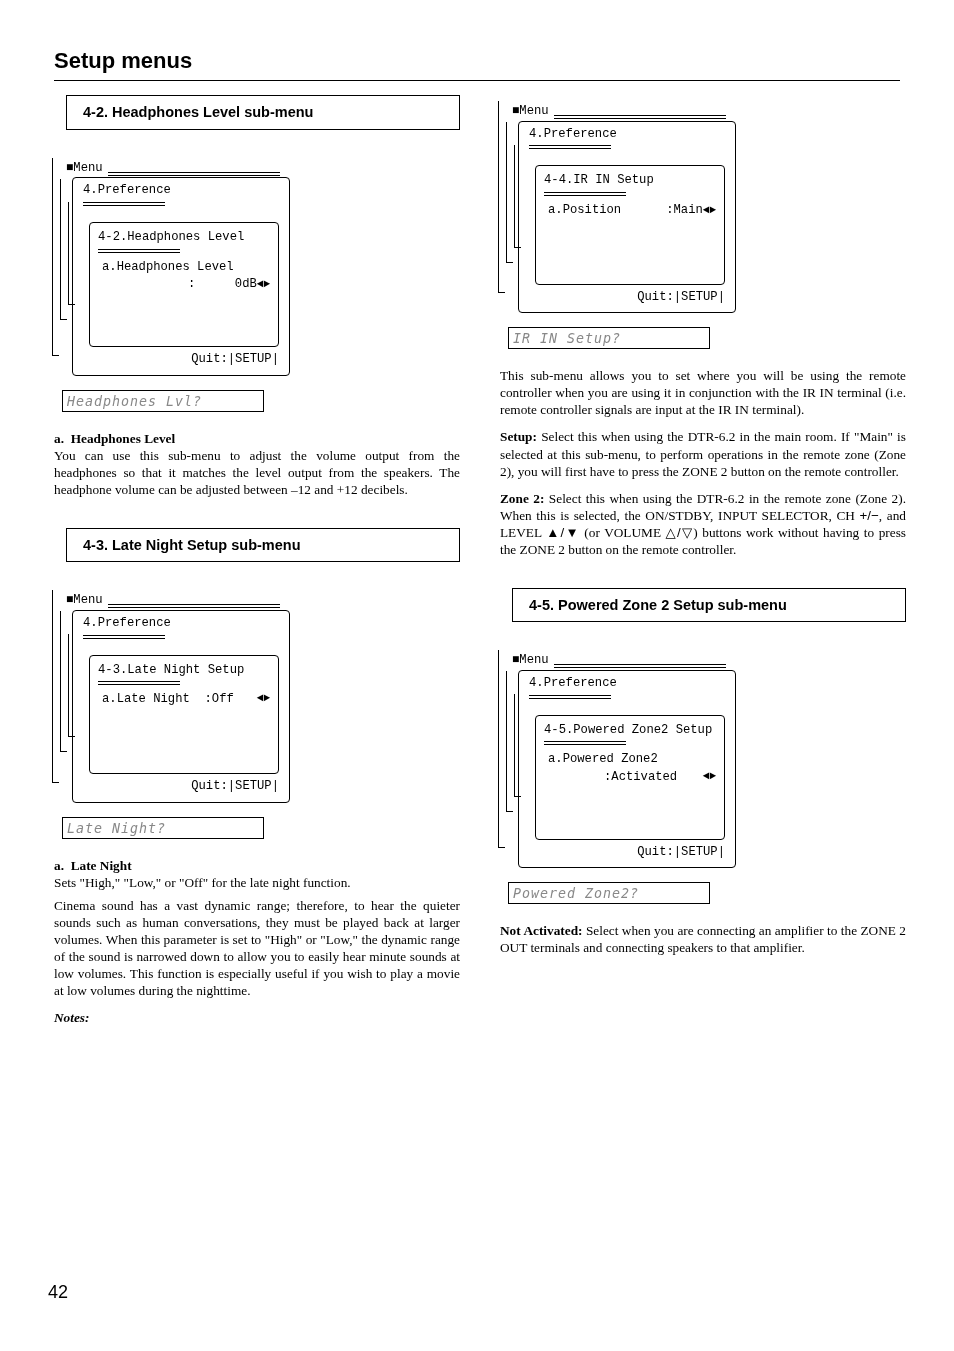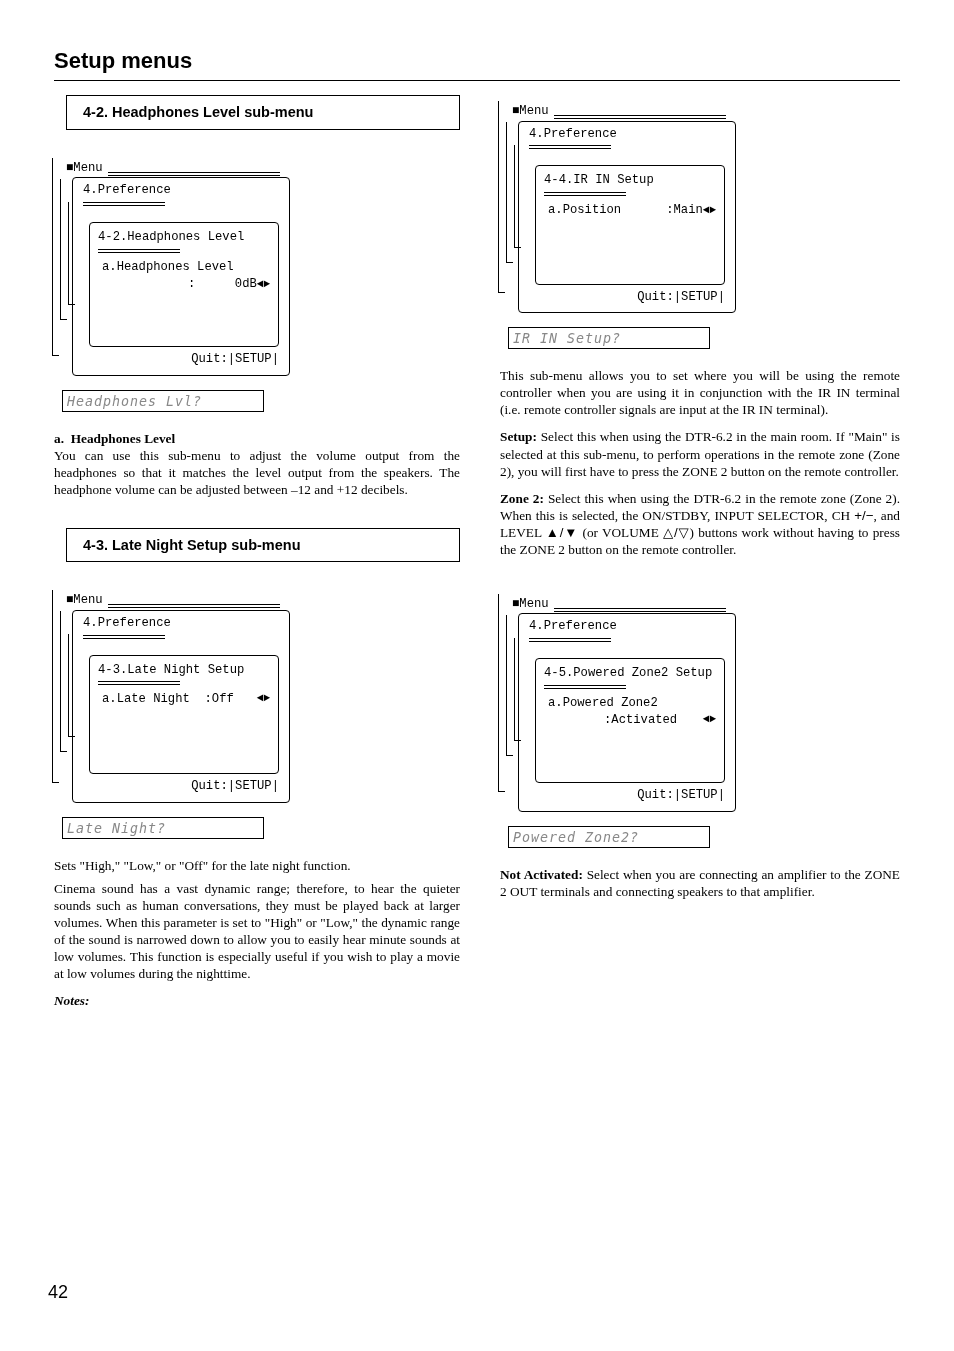--- a/index.html
+++ b/index.html
@@ -238,20 +238,21 @@
           <div style="text-align:right; padding-top:4px;">Quit:|SETUP|</div>
         </div>
       </div>
       <div class="segdisp">
         <svg width="196" height="18">
             <text x="0" y="14" class="segtext">Late Night?</text>
           </svg>
       </div>
     </div>
 
+    <p class="body-h"><span>a.</span>&nbsp;&nbsp;<span>Late Night</span></p>
     <p class="para" style="margin-bottom:6px;">Sets "High," "Low," or "Off" for the late night function.</p>
     <p class="para">Cinema sound has a vast dynamic range; therefore, to hear the quieter sounds such as human conversations, they must be played back at larger volumes. When this parameter is set to "High" or "Low," the dynamic range of the sound is narrowed down to allow you to easily hear minute sounds at low volumes. This function is especially useful if you wish to play a movie at low volumes during the nighttime.</p>
     <p class="body-h" style="margin:0;font-style:italic;">Notes:</p>
 
   </div>
 
   <div class="col">
 
 
     <div class="lcd-wrap">
@@ -287,20 +288,21 @@
           </svg>
       </div>
     </div>
 
     <p class="para">This sub-menu allows you to set where you will be using the remote controller when you are using it in conjunction with the IR IN terminal (i.e. remote controller signals are input at the IR IN terminal).</p>
     <p class="para"><b>Setup:</b><span> Select this when using the DTR-6.2 in the main room. If "Main" is selected at this sub-menu, to perform operations in the remote zone (Zone 2), you will first have to press the ZONE 2 button on the remote controller.</span></p>
     <p class="para"><b>Zone 2:</b><span> Select this when using the DTR-6.2 in the remote zone (Zone 2). When this is selected, the ON/STDBY, INPUT SELECTOR, CH </span><span class="inline-arrow">+/−</span><span>, and LEVEL </span><span class="inline-arrow">▲/▼</span><span> (or VOLUME </span><span class="inline-arrow">△/▽</span><span>) buttons work without having to press the ZONE 2 button on the remote controller.</span></p>
 
     <div class="abspacer"></div>
 
+    <div class="sub-head offset-left">4-5. Powered Zone 2 Setup sub-menu</div>
 
     <div class="lcd-wrap">
       <div class="lcd">
         <div class="bracket1"></div>
         <div class="bracket2"></div>
         <div class="bracket3"></div>
         <div style="position:relative; padding-left:4px;">
           <span>■</span><span>Menu</span>
           <div class="lcd-dbl-line-long"></div>
         </div>

